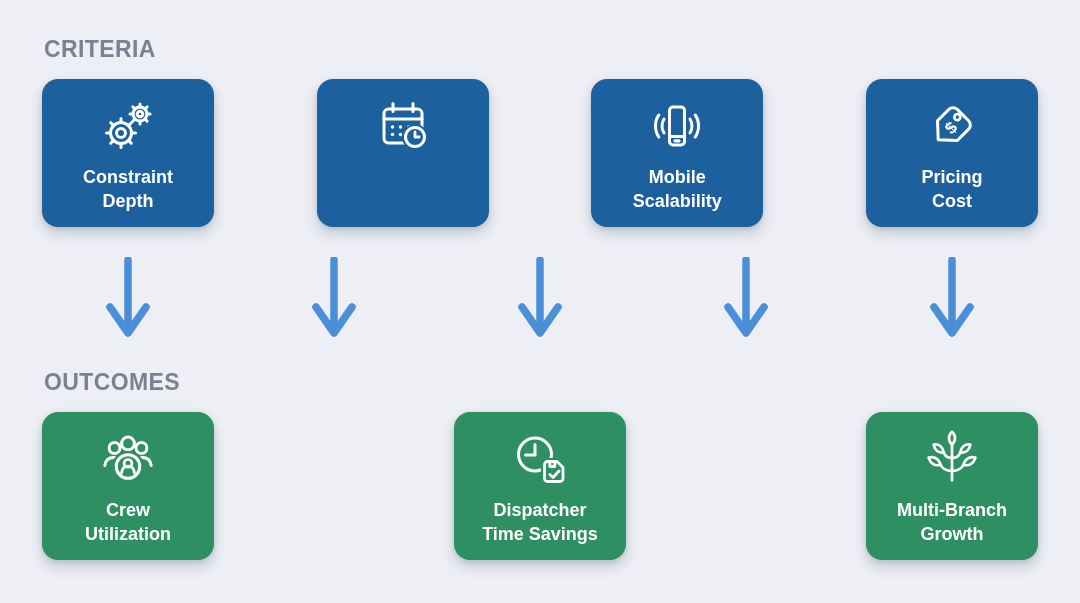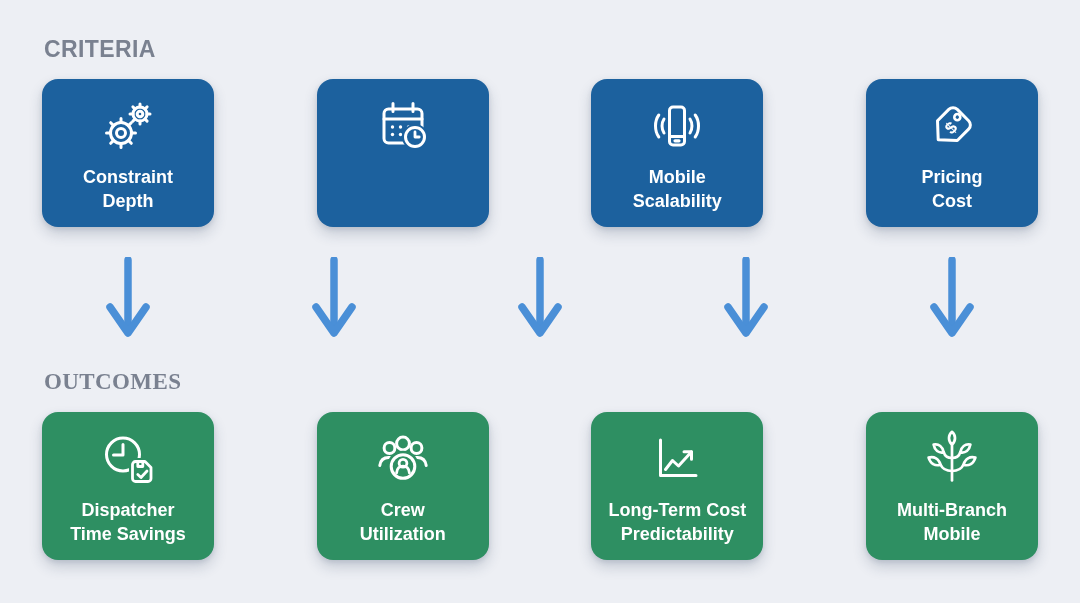--- a/index.html
+++ b/index.html
@@ -5,21 +5,21 @@
   html,body{margin:0;padding:0;background:#edeff4;}
   .stage{
     width:1080px;height:603px;box-sizing:border-box;
     background:#edeff4;padding-top:36px;overflow:hidden;
     font-family:"Liberation Sans",sans-serif;
   }
   .section-label{
     margin:0 0 17px 44px;height:26px;line-height:26px;
     font-size:23px;font-weight:700;color:#7a8190;letter-spacing:.4px;
   }
-  .section-label.outcomes{margin-top:26px;font-family:Liberation Serif, serif;}
+  .section-label.outcomes{margin-top:26px;}
   .row{display:flex;justify-content:space-between;padding:0 42px;}
   .card{
     width:172px;height:148px;border-radius:16px;box-sizing:border-box;
     display:flex;flex-direction:column;align-items:center;
     padding-top:15px;
     box-shadow:0 7px 14px rgba(40,60,90,.20),0 2px 5px rgba(40,60,90,.12);
   }
   .card.blue{background:#1c619e;}
   .card.green{background:#2e8f62;}
   .card svg{display:block;margin-bottom:8px;flex:0 0 auto;}
@@ -124,69 +124,60 @@
         </svg>
       </div>
   </div>
 
   <h2 class="section-label outcomes">OUTCOMES</h2>
 
   <div class="row">
 
     <div class="card green">
       <svg viewBox="0 0 64 64" width="64" height="64" fill="none" stroke="#fff" stroke-width="3" stroke-linecap="round" stroke-linejoin="round">
-        <circle cx="27" cy="27.5" r="16.5"></circle>
-        <path d="M27 17.5V28H17.5"></path>
-        <path d="M39.5 34.5H49L55 40.5V51.5A3 3 0 0 1 52 54.5H39.5A3 3 0 0 1 36.5 51.5V37.5A3 3 0 0 1 39.5 34.5Z" fill="#2e8f62" stroke="#2e8f62" stroke-width="7"></path>
-        <path d="M39.5 34.5H49L55 40.5V51.5A3 3 0 0 1 52 54.5H39.5A3 3 0 0 1 36.5 51.5V37.5A3 3 0 0 1 39.5 34.5Z" fill="#2e8f62" stroke-width="2.8"></path>
-        <path d="M41.8 34.5v5h5v-5" stroke-width="2.8"></path>
-        <path d="M41.8 47.5 45 50.5 51 44" stroke-width="2.8"></path>
-      </svg>
-      <div class="card-label">Dispatcher
-Time Savings</div>
-    </div>
-
-    <div class="card green">
-      <svg viewBox="0 0 64 64" width="64" height="64" fill="none" stroke="#fff" stroke-width="3" stroke-linecap="round" stroke-linejoin="round">
         <circle cx="18.5" cy="21" r="5.4"></circle>
         <circle cx="45.5" cy="21" r="5.4"></circle>
         <circle cx="32" cy="16.5" r="6.4"></circle>
         <path d="M8.8 38.5c.8-5.6 4.3-8.3 10-7.9M55.2 38.5c-.8-5.6-4.3-8.3-10-7.9"></path>
         <path d="M19.8 43c1-9.5 5.6-14.3 12.2-14.3s11.2 4.8 12.2 14.3"></path>
         <circle cx="32" cy="39.5" r="11.8" fill="#2e8f62" stroke="#2e8f62" stroke-width="8"></circle>
         <circle cx="32" cy="39.5" r="11.8" fill="#2e8f62"></circle>
         <circle cx="32" cy="36.2" r="3.9" stroke-width="2.8"></circle>
         <path d="M25.6 45.8c.5-4.4 3-6.6 6.4-6.6s5.9 2.2 6.4 6.6" stroke-width="2.8"></path>
       </svg>
       <div class="card-label">Crew
 Utilization</div>
     </div>
 
-
     <div class="card green">
       <svg viewBox="0 0 64 64" width="64" height="64" fill="none" stroke="#fff" stroke-width="3" stroke-linecap="round" stroke-linejoin="round">
-        <path d="M15.5 13v35.5H51"></path>
-        <path d="M20.5 42.5 27.5 33.5 33.5 39 46.5 24.8"></path>
-        <path d="M39 24.8h7.5v7.5"></path>
+        <circle cx="27" cy="27.5" r="16.5"></circle>
+        <path d="M27 17.5V28H17.5"></path>
+        <path d="M39.5 34.5H49L55 40.5V51.5A3 3 0 0 1 52 54.5H39.5A3 3 0 0 1 36.5 51.5V37.5A3 3 0 0 1 39.5 34.5Z" fill="#2e8f62" stroke="#2e8f62" stroke-width="7"></path>
+        <path d="M39.5 34.5H49L55 40.5V51.5A3 3 0 0 1 52 54.5H39.5A3 3 0 0 1 36.5 51.5V37.5A3 3 0 0 1 39.5 34.5Z" fill="#2e8f62" stroke-width="2.8"></path>
+        <path d="M41.8 34.5v5h5v-5" stroke-width="2.8"></path>
+        <path d="M41.8 47.5 45 50.5 51 44" stroke-width="2.8"></path>
       </svg>
-      <div class="card-label">Long-Term Cost
-Predictability</div>
+      <div class="card-label">Dispatcher
+Time Savings</div>
     </div>
+
+
 
     <div class="card green">
       <svg viewBox="0 0 64 64" width="64" height="64" fill="none" stroke="#fff" stroke-width="2.7" stroke-linecap="round" stroke-linejoin="round">
         <path d="M32 53.5V17"></path>
         <path d="M32 17.5c-4.2-3.7-3.8-9.5 0-12.7 3.8 3.2 4.2 9 0 12.7z"></path>
         <path d="M32 31c-4.5 0-7.2-2-8.2-5.6"></path>
         <path d="M23.8 25.4c-5.2 1-9.2-2-10.2-7.8 5.2-1 9.2 2 10.2 7.8z"></path>
         <path d="M32 31c4.5 0 7.2-2 8.2-5.6"></path>
         <path d="M40.2 25.4c5.2 1 9.2-2 10.2-7.8-5.2-1-9.2 2-10.2 7.8z"></path>
         <path d="M32 44c-5.5 0-9.5-2-11.4-6.2"></path>
         <path d="M20.6 37.8c-5.6 1.6-10.2-1.2-12-7.2 5.6-1.6 10.2 1.3 12 7.2z"></path>
         <path d="M32 44c5.5 0 9.5-2 11.4-6.2"></path>
         <path d="M43.4 37.8c5.6 1.6 10.2-1.2 12-7.2-5.6-1.6-10.2 1.3-12 7.2z"></path>
       </svg>
       <div class="card-label">Multi-Branch
-Mobile</div>
+Growth</div>
     </div>
   </div>
 
 </div>
 
 </body></html>

